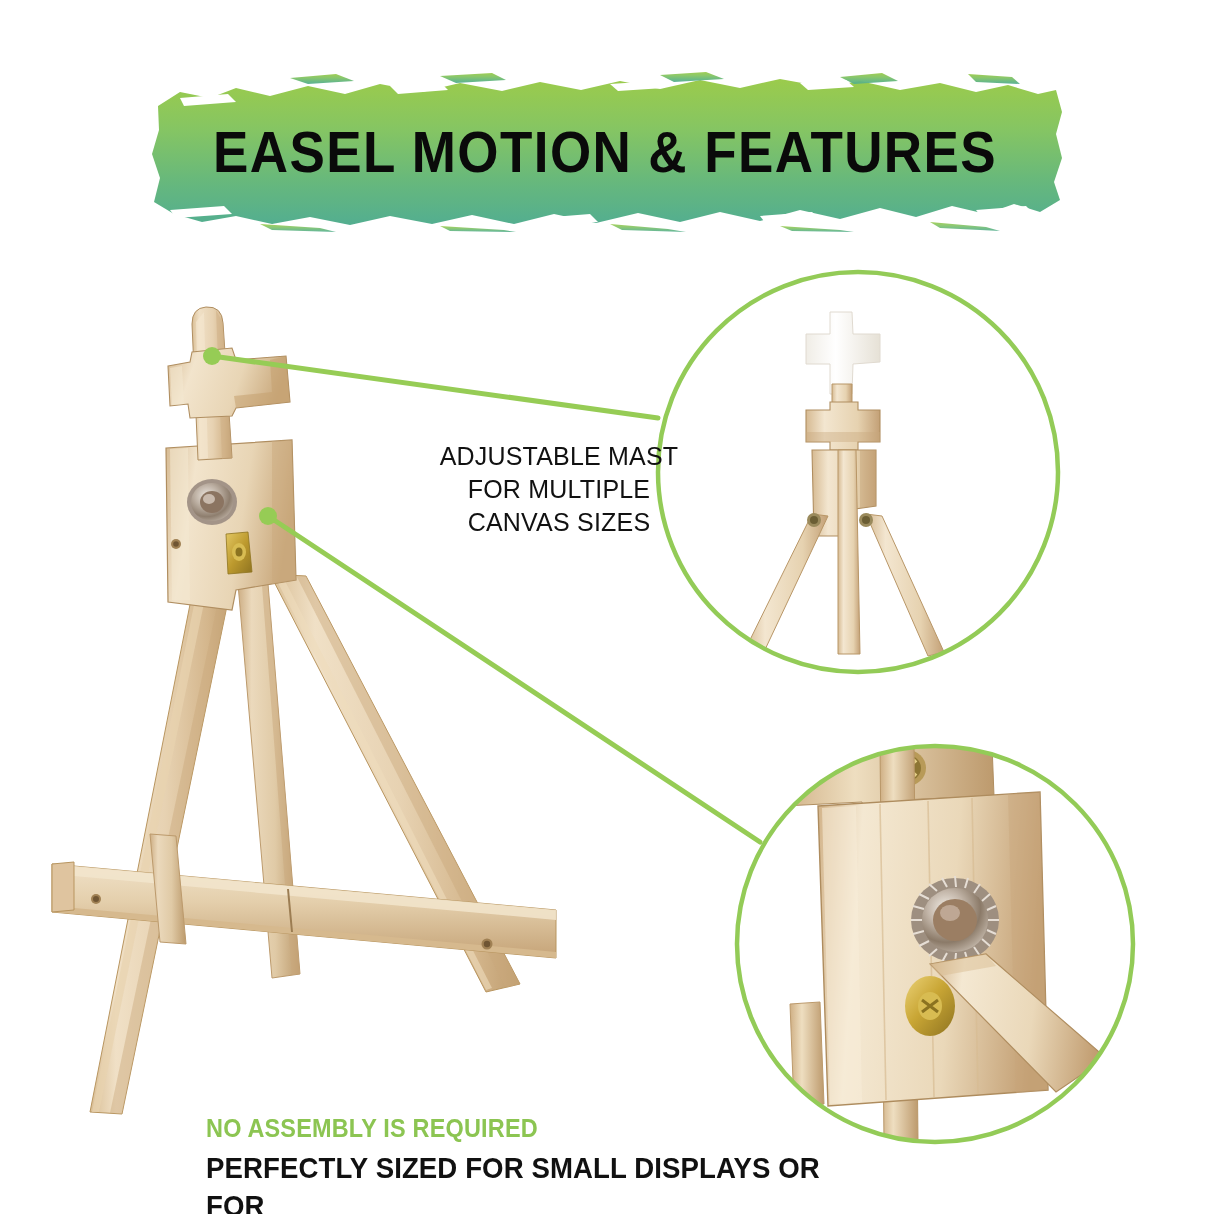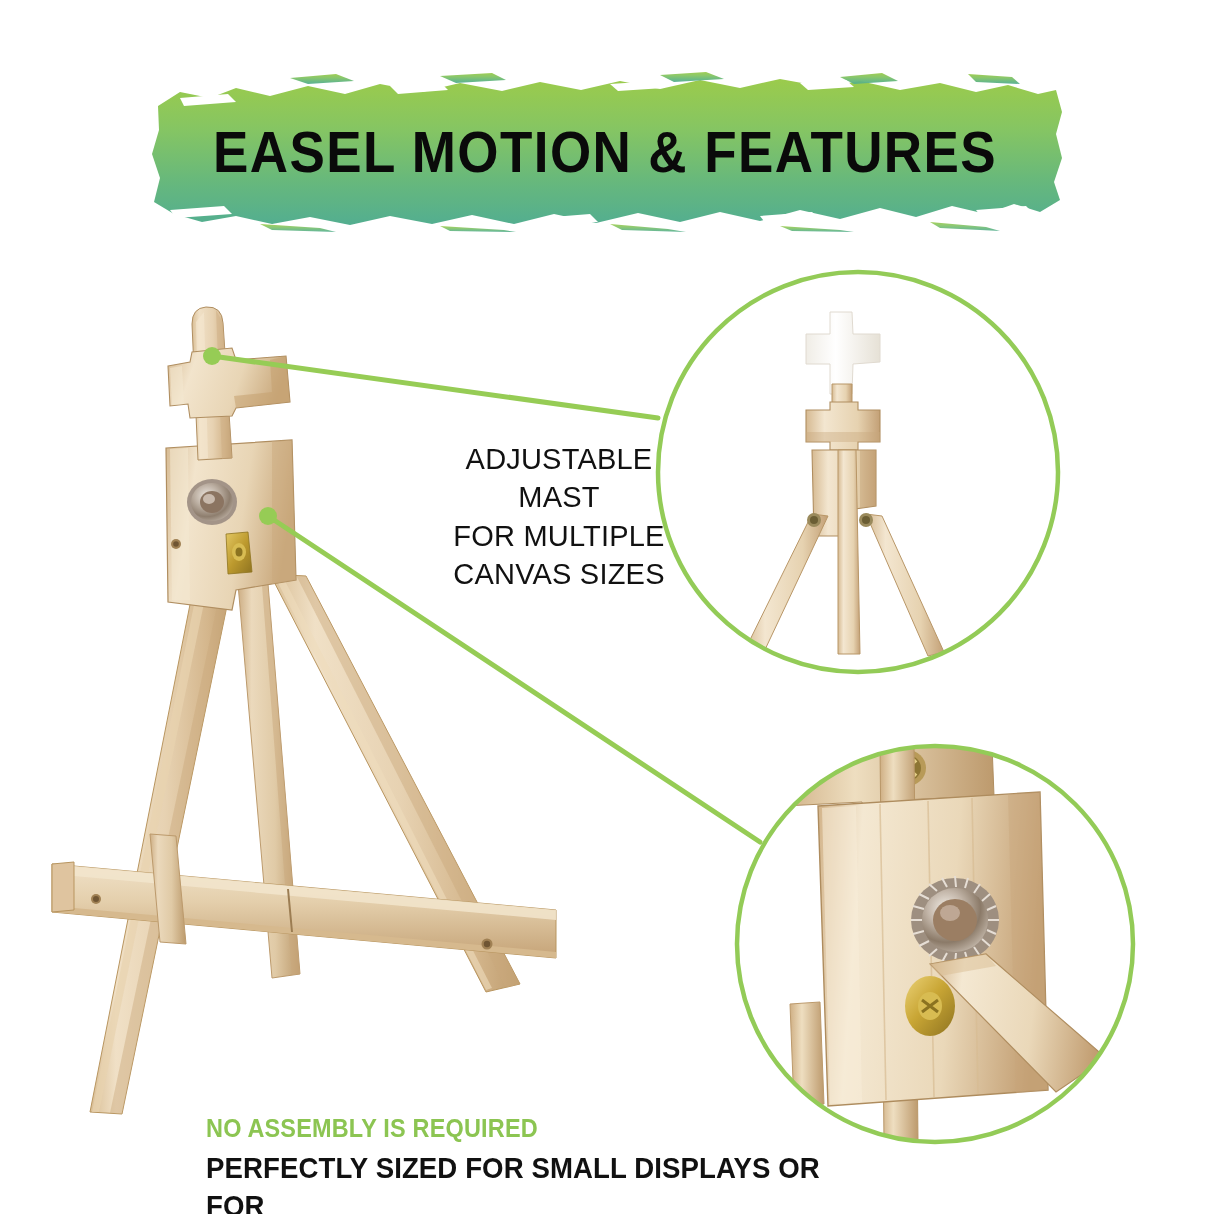--- a/index.html
+++ b/index.html
@@ -45,21 +45,21 @@
     color: #0a0a0a;
     transform: scaleX(0.93);
     white-space: nowrap;
   }
 
   
   .callout-text {
     position: absolute;
     text-align: center;
     font-family: "Liberation Sans", sans-serif;
-    font-size: 29px;
+    font-size: 25px;
     line-height: 1.32;
     color: #111111;
     letter-spacing: 0.2px;
     white-space: pre-line;
   }
   #callout-mast-text  { left: 424px; top: 396px; width: 270px; }
   #callout-knob-text  { left: 512px; top: 765px; width: 240px; }
 
   
   .bottom-copy {

